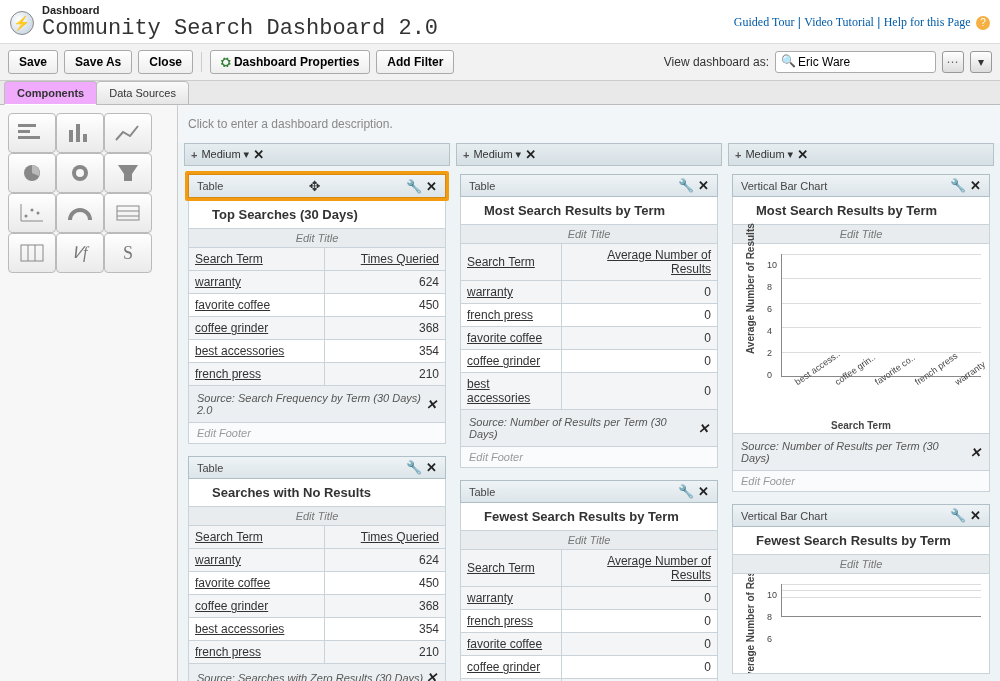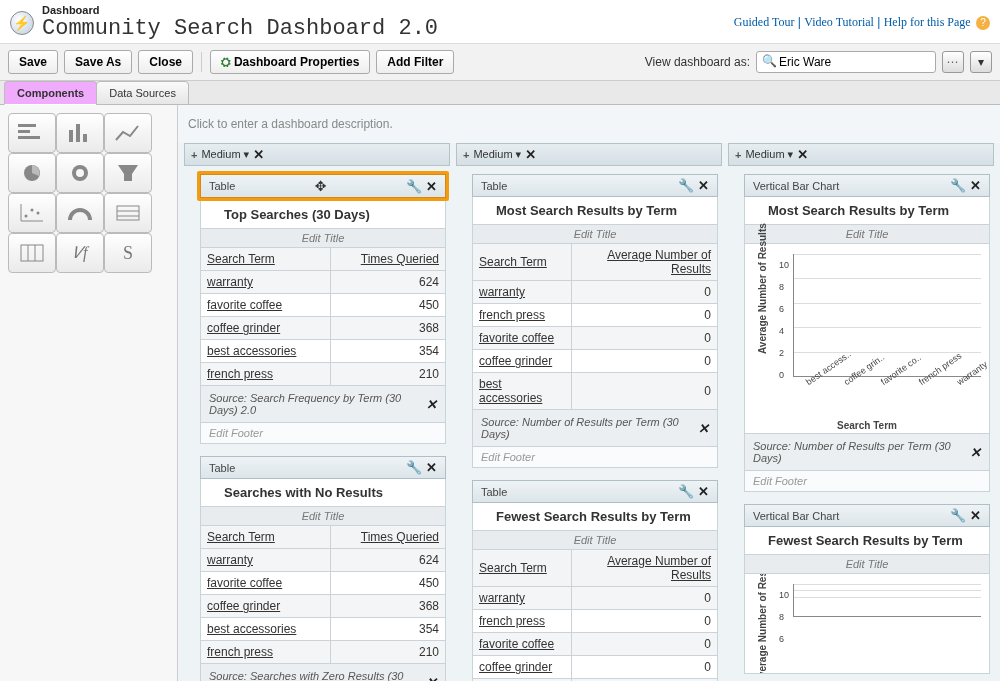--- a/index.html
+++ b/index.html
@@ -13,21 +13,21 @@
   .hdr-txt .title { font-size: 22px; font-family: Liberation Mono, monospace; }
   .hdr-links { margin-left: auto; font-size: 12px; color:#015ba7; }
   .help-icn { display:inline-block; width:14px; height:14px; border-radius:50%; background:#f5b041; color:#fff; text-align:center; line-height:14px; font-size:10px; margin-left:2px;}
   
   
   .tbar { display:flex; align-items:center; gap:6px; padding:6px 8px; background:#f2f2f2; border-bottom:1px solid #ccc;}
   .btn { background: linear-gradient(#fff,#eee); border:1px solid #aaa; border-radius:3px; padding:4px 10px; font-size:12px; cursor:pointer; font-weight:bold;}
   .tbar .sep { width:1px; height:20px; background:#ccc; margin:0 2px;}
   .tbar .right { margin-left:auto; display:flex; align-items:center; gap:6px; font-size:12px;justify-content:center;}
   .search-ico { color:#888; font-size:12px;}
-  .user-inp { border:1px solid #aaa; padding:3px 6px 3px 22px; width:180px; border-radius:3px; font-size:12px; background:#fff;}
+  .user-inp { border:1px solid #aaa; padding:3px 6px 3px 22px; width:161px; border-radius:3px; font-size:12px; background:#fff;}
   .user-wrap { position:relative; }
   .user-wrap .search-ico{ position:absolute; left:6px; top:3px;}
   .sq-btn { width:22px; height:22px; border:1px solid #999; background:linear-gradient(#fff,#ddd); border-radius:3px; display:inline-flex; align-items:center; justify-content:center; cursor:pointer;}
   .dots { letter-spacing:1px; color:#666;}
   
   
   .tabs { display:flex; background:#e9e9e9; border-bottom:1px solid #bbb; padding-left:4px;}
   .tab { padding:5px 12px; border:1px solid #bbb; background:linear-gradient(#fafafa,#e6e6e6); margin-right:-1px; margin-bottom:-1px; font-size:11px; color:#333; cursor:pointer; border-top-left-radius:4px; border-top-right-radius:4px;}
   .tab.active { background:#f0abfc; font-weight:bold; border-bottom:1px solid #fff;}
   
@@ -40,21 +40,21 @@
   
   .canvas { flex:1; background:#eef3f6; padding:0; overflow:hidden;}
   .desc { padding:12px 10px; color:#888; font-size:12px; background:#f2f6f8;}
   .cols { display:flex; gap:6px; padding:0 6px;}
   .col { flex:1; min-width:0;}
   .col-hdr { background:linear-gradient(#e6edf1,#d5dfe4); border:1px solid #b5c2c9; padding:3px 6px; display:flex; align-items:center; gap:4px; font-size:11px; color:#333;}
   .col-hdr .plus { font-weight:bold; cursor:pointer; color:#555;}
   .col-hdr .dd { cursor:pointer;}
   .x-ic { cursor:pointer; font-weight:bold; font-size:13px; color:#222;}
   
-  .widget { margin:8px 4px 12px 16px; }
+  .widget { margin:8px 4px 12px 4px; }
   .w-bar { background:linear-gradient(#eef3f5,#dce5ea); border:1px solid #b0bec7; padding:3px 8px; display:flex; align-items:center; font-size:11px; color:#444;}
   .w-bar .sp { flex:1;}
   .wrench { cursor:pointer; font-size:13px; color:#444; margin-right:4px;}
   .move-ic { font-size:14px; color:#333;}
   .sel { border:3px solid #f39c12; border-radius:2px; margin:-3px -3px 0 -3px;}
   .sel .w-bar { border-color:#d68910;}
   
   .w-title { background:#fff; border:1px solid #c9d3d9; border-top:none; padding:6px 23px; font-weight:bold; font-size:13px;}
   .w-sub  { background:#e8ecee; border:1px solid #c9d3d9; border-top:none; text-align:center; font-style:italic; color:#777; padding:3px; font-size:11px;}
   .tbl { width:100%; border-collapse:collapse; font-size:12px;}

